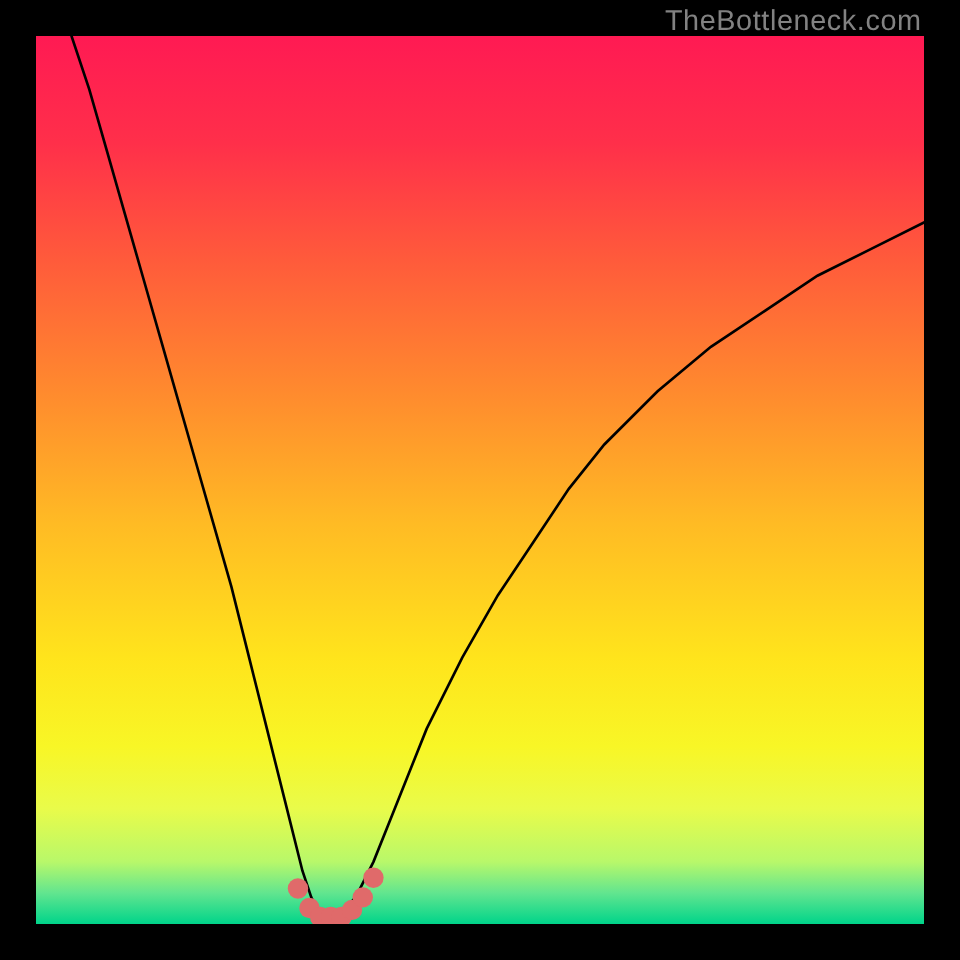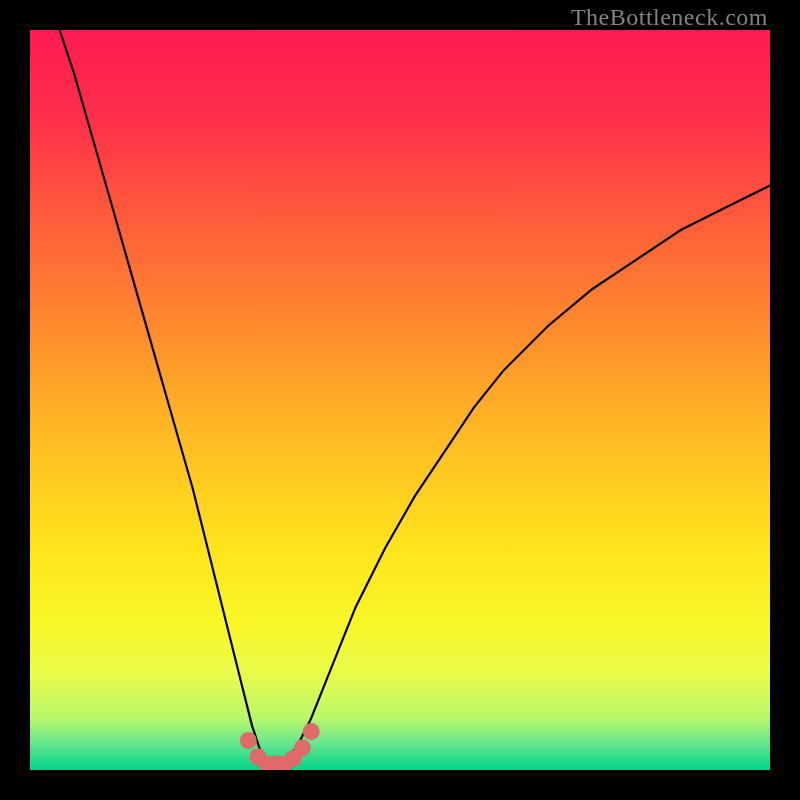--- a/index.html
+++ b/index.html
@@ -15,21 +15,21 @@
     left: 30px;
     top: 30px;
     width: 740px;
     height: 740px;
     overflow: hidden;
   }
   .watermark {
     position: absolute;
     top: 4px;
     right: 32px;
-    font-family: Liberation Serif, serif;
+    font-family: Liberation Sans, sans-serif;
     font-size: 24px;
     color: #828282;
     letter-spacing: 0.5px;
   }
   .svgwrap {
     position: absolute;
     left: 0; top: 0;
     width: 740px;
     height: 740px;
   }

